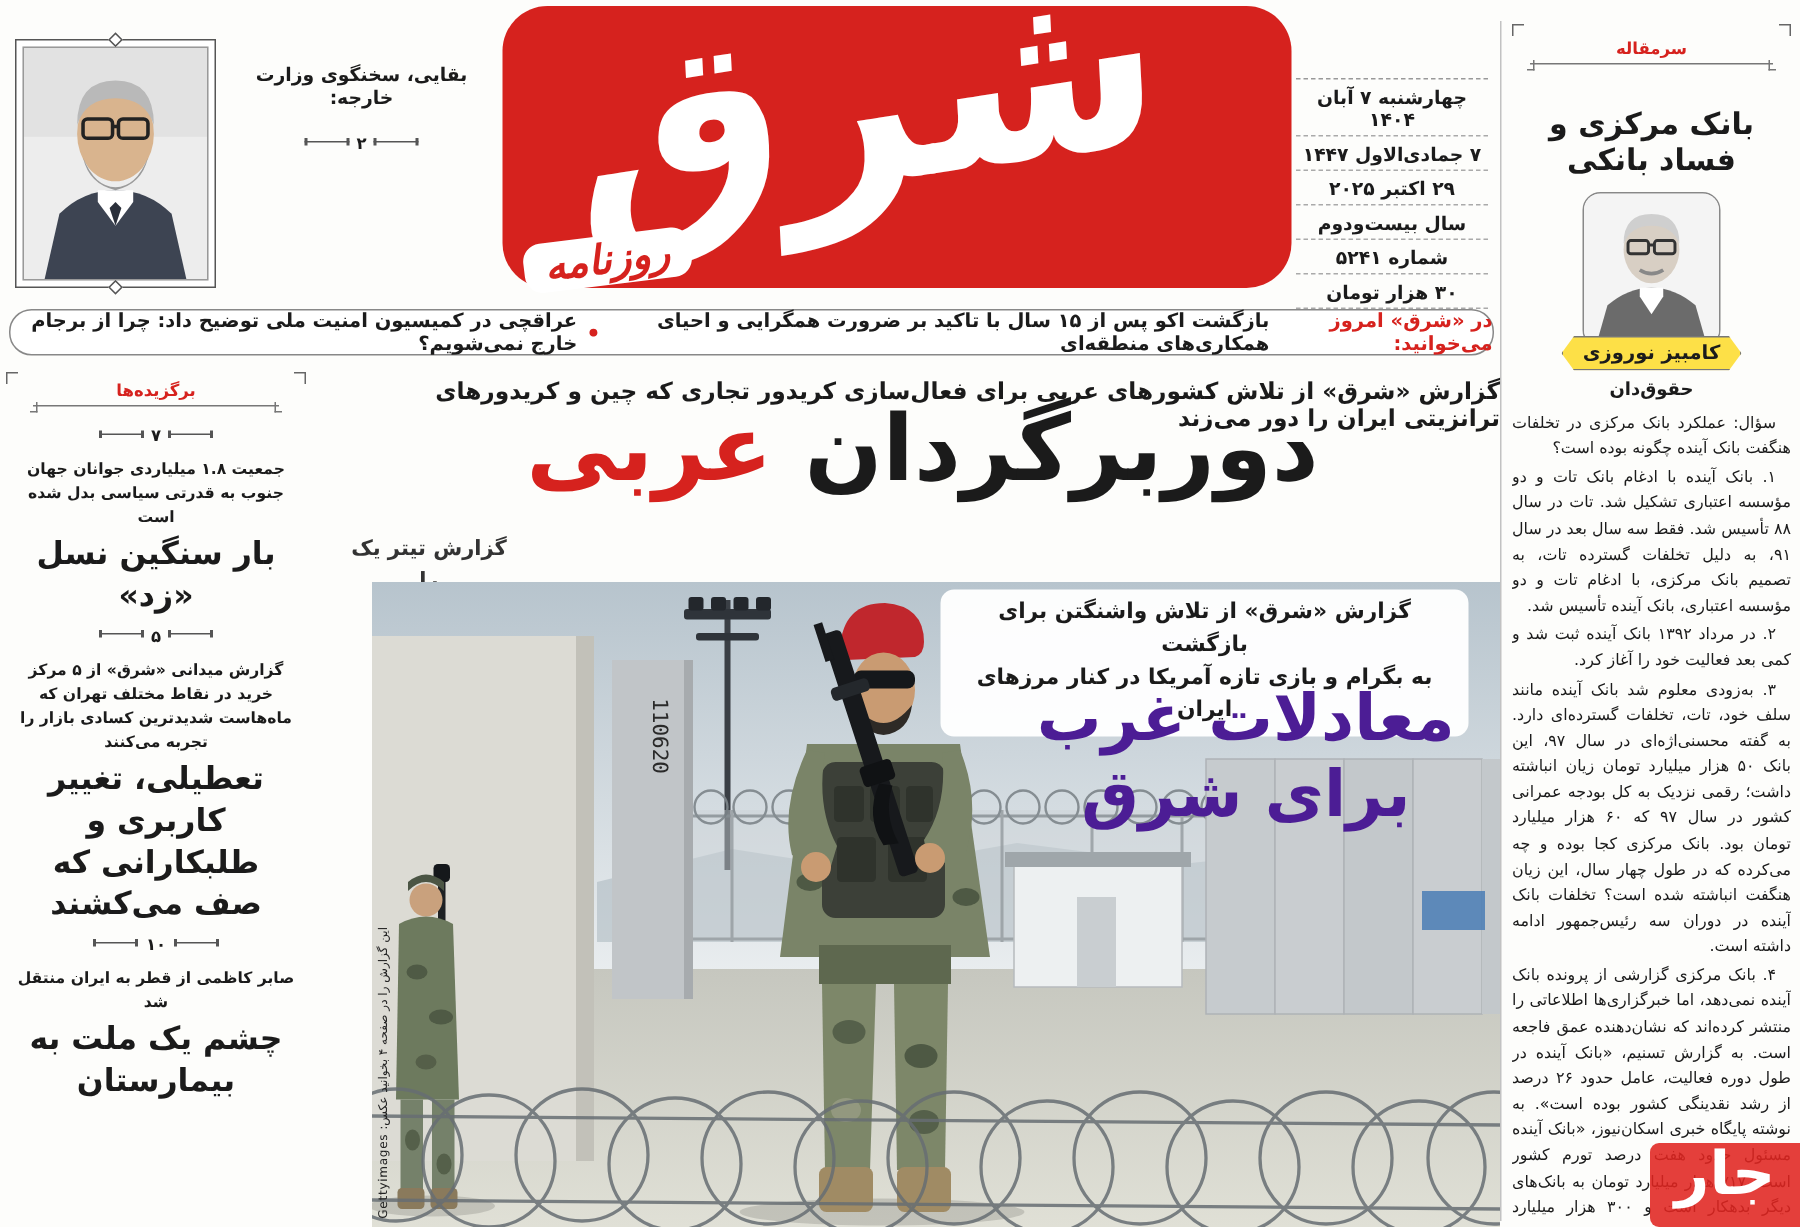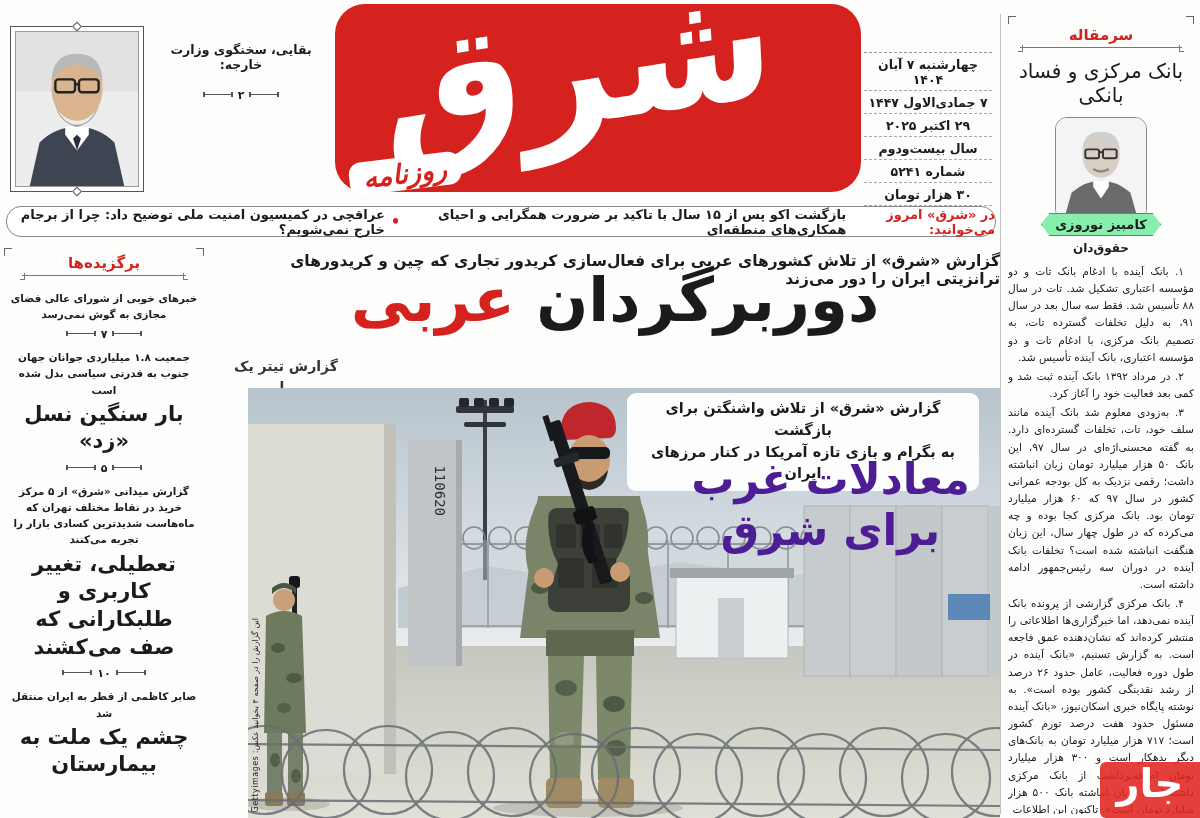--- a/index.html
+++ b/index.html
@@ -26,35 +26,35 @@
   .logo-box { position:absolute; inset:0; background:#d6221e; border-radius:30px; overflow:hidden; }
   .logo-text { position:absolute; left:0; right:40px; top:-28px; text-align:center; color:#fff; font-size:158px; font-weight:bold; transform:rotate(-9deg) skewX(-6deg); letter-spacing:-6px; }
   .logo-tagline { position:absolute; bottom:2px; left:14px; background:#fff; color:#d6221e; font-size:27px; font-weight:bold; font-style:italic; transform:rotate(-7deg); padding:1px 14px; border-radius:12px; }
 
   
   .dateline { left:864px; top:52px; width:128px; border-top:1px dashed #999; border-bottom:1px dashed #999; }
   .dateline .dl { font-size:12.5px; font-weight:bold; text-align:center; padding:4px 0 3px; border-bottom:1px dashed #aaa; }
   .dateline .dl:last-child { border-bottom:none; }
 
   
-  .sec-label { color:#d6221e; font-size:15px; font-weight:bold; text-align:center; letter-spacing:1px; }
+  .sec-label { color:#d6221e; font-size:11px; font-weight:bold; text-align:center; letter-spacing:1px; }
   .orn-line { height:6px; margin:3px 12px 0; border-top:1px solid #777; position:relative; }
   .orn-line::before, .orn-line::after { content:""; position:absolute; top:-3px; width:4px; height:6px; border:1px solid #777; border-top:none; }
   .orn-line::before { right:-2px; border-right:none; }
   .orn-line::after { left:-2px; border-left:none; }
 
   
   .vrule { left:1000px; top:14px; width:1px; height:800px; background:#c2c2c2; }
   .editorial { left:1008px; top:16px; width:186px; height:798px; overflow:hidden; }
   .corner { position:absolute; width:8px; height:8px; border-color:#666; border-style:solid; border-width:0; }
   .c-tl { border-top-width:1px; border-left-width:1px; left:0; top:0; }
   .c-tr { border-top-width:1px; border-right-width:1px; right:0; top:0; }
-  .ed-title { font-size:20px; font-weight:normal; text-align:center; margin:6px 0 10px; }
+  .ed-title { font-size:20px; font-weight:bold; text-align:center; margin:22px 0 10px; }
   .ed-photo { width:92px; height:104px; margin:0 auto; border:1px solid #888; border-radius:12px; overflow:hidden; background:#f2f2f2; }
-  .ed-badge { width:120px; margin:-8px auto 0; background:#86efac; border:1px solid #777; clip-path:polygon(7% 0,93% 0,100% 50%,93% 100%,7% 100%,0 50%); text-align:center; font-size:13px; font-weight:bold; padding:3px 0; position:relative; }
+  .ed-badge { width:120px; margin:-8px auto 0; background:#fde047; border:1px solid #777; clip-path:polygon(7% 0,93% 0,100% 50%,93% 100%,7% 100%,0 50%); text-align:center; font-size:13px; font-weight:bold; padding:3px 0; position:relative; }
   .ed-role { text-align:center; font-size:12px; font-weight:bold; margin:5px 0 8px; }
   .ed-body { font-size:10.6px; line-height:1.62; text-align:justify; }
   .ed-body p { margin-bottom:2px; text-indent:10px; }
 
   
   .strip { left:6px; top:206px; width:990px; height:31px; border:1px solid #888; border-radius:15px; display:flex; align-items:center; justify-content:center; gap:6px; font-size:13px; font-weight:bold; background:#fff; }
   .strip .lbl { color:#d6221e; }
   .strip .bullet { color:#d6221e; font-size:15px; }
 
   
@@ -150,20 +150,21 @@
       <path d="M27,34 Q27,14 46,14 Q65,14 65,34 Q60,22 46,22 Q32,22 27,34 Z" fill="#cfcfcf"></path>
       <rect x="30" y="32" width="14" height="9" rx="2" fill="none" stroke="#333" stroke-width="2"></rect>
       <rect x="48" y="32" width="14" height="9" rx="2" fill="none" stroke="#333" stroke-width="2"></rect>
       <line x1="44" y1="35" x2="48" y2="35" stroke="#333" stroke-width="2"></line>
       <path d="M38,52 Q46,57 54,52" stroke="#888" stroke-width="2.5" fill="none"></path>
     </svg>
   </div>
   <div class="ed-badge">کامبیز نوروزی</div>
   <div class="ed-role">حقوق‌دان</div>
   <div class="ed-body">
+    <p>سؤال: عملکرد بانک مرکزی در تخلفات هنگفت بانک آینده چگونه بوده است؟</p>
     <p>۱. بانک آینده با ادغام بانک تات و دو مؤسسه اعتباری تشکیل شد. تات در سال ۸۸ تأسیس شد. فقط سه سال بعد در سال ۹۱، به دلیل تخلفات گسترده تات، به تصمیم بانک مرکزی، با ادغام تات و دو مؤسسه اعتباری، بانک آینده تأسیس شد.</p>
     <p>۲. در مرداد ۱۳۹۲ بانک آینده ثبت شد و کمی بعد فعالیت خود را آغاز کرد.</p>
     <p>۳. به‌زودی معلوم شد بانک آینده مانند سلف خود، تات، تخلفات گسترده‌ای دارد. به گفته محسنی‌اژه‌ای در سال ۹۷، این بانک ۵۰ هزار میلیارد تومان زیان انباشته داشت؛ رقمی نزدیک به کل بودجه عمرانی کشور در سال ۹۷ که ۶۰ هزار میلیارد تومان بود. بانک مرکزی کجا بوده و چه می‌کرده که در طول چهار سال، این زیان هنگفت انباشته شده است؟ تخلفات بانک آینده در دوران سه رئیس‌جمهور ادامه داشته است.</p>
     <p>۴. بانک مرکزی گزارشی از پرونده بانک آینده نمی‌دهد، اما خبرگزاری‌ها اطلاعاتی را منتشر کرده‌اند که نشان‌دهنده عمق فاجعه است. به گزارش تسنیم، «بانک آینده در طول دوره فعالیت، عامل حدود ۲۶ درصد از رشد نقدینگی کشور بوده است». به نوشته پایگاه خبری اسکان‌نیوز، «بانک آینده مسئول حدود هفت درصد تورم کشور است؛ ۷۱۷ هزار میلیارد تومان به بانک‌های دیگر بدهکار است و ۳۰۰ هزار میلیارد تومان اضافه‌برداشت از بانک مرکزی داشته است. زیان انباشته بانک ۵۰۰ هزار میلیارد تومان است». تاکنون این اطلاعات</p>
   </div>
 </div>
 
 <div class="abs strip">
   <span class="lbl">در «شرق» امروز می‌خوانید:</span>
   <span>بازگشت اکو پس از ۱۵ سال با تاکید بر ضرورت همگرایی و احیای همکاری‌های منطقه‌ای</span>
@@ -171,21 +172,20 @@
   <span>عراقچی در کمیسیون امنیت ملی توضیح داد: چرا از برجام خارج نمی‌شویم؟</span>
 </div>
 
 <div class="abs sidebar">
   <span class="corner c-tl"></span>
   <span class="corner c-tr"></span>
   <div class="sec-label">برگزیده‌ها</div>
   <div class="orn-line"></div>
 
   <div class="sb-item">
-    <div class="sb-kicker">خبرهای خوبی از شورای عالی فضای مجازی به گوش نمی‌رسد</div>
     <div class="pgmark">
         <span class="pg-line"></span>
         <span class="pg-num">۷</span>
         <span class="pg-line"></span>
       </div>
   </div>
   <div class="sb-item">
     <div class="sb-kicker">جمعیت ۱.۸ میلیاردی جوانان جهان جنوب به قدرتی سیاسی بدل شده است</div>
     <div class="sb-title">بار سنگین نسل «زد»</div>
     <div class="pgmark">

